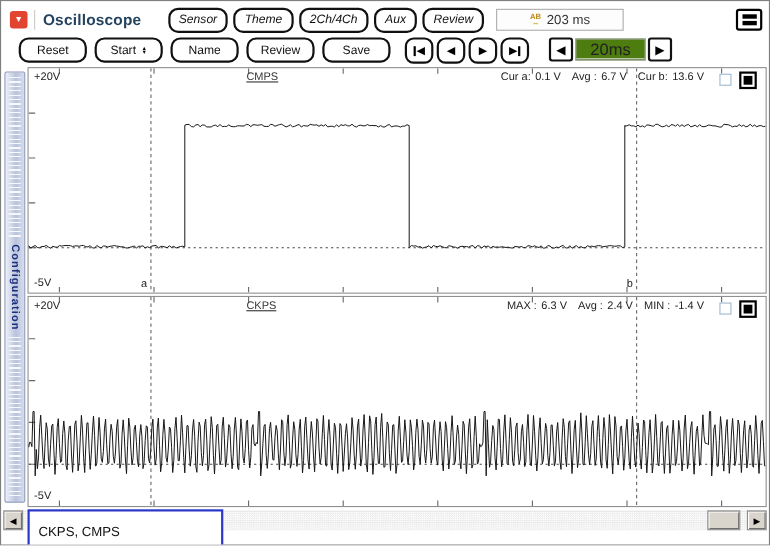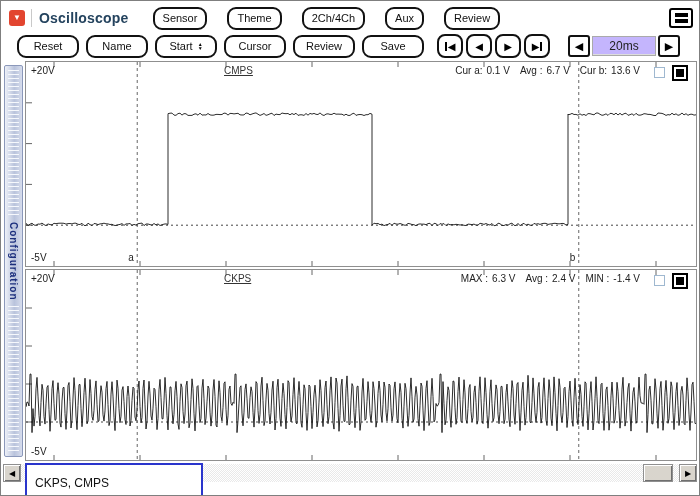--- a/index.html
+++ b/index.html
@@ -12,40 +12,40 @@
   
   .titlebar{position:absolute;left:8px;top:5px;right:6px;height:24px;display:flex;align-items:center;}
   .appicon{width:16px;height:16px;border-radius:3px;background:#e2452f;display:flex;align-items:center;justify-content:center;color:#fff;font-size:8px;line-height:8px;}
   .tb-divider{width:1px;height:18px;background:#c9c9c9;margin:0 7px 0 6px;}
   .apptitle{font-size:14px;font-weight:bold;color:#24435e;margin-right:24px;letter-spacing:.2px;}
   .btn{
     height:23px;border:2px solid #111;border-radius:9px;background:#fff;
     display:flex;align-items:center;justify-content:center;
     font-size:11px;color:#111;padding:0 8px;cursor:default;white-space:nowrap;
   }
-  .titlebar .btn{margin-right:20px;}
+  .titlebar .btn{margin-right:5px;font-style:italic;}
   .timebox{margin-left:6px;width:116px;height:20px;border:1px solid #adadad;background:#fdfdfd;display:flex;align-items:center;justify-content:center;gap:5px;}
   .abicon{display:flex;flex-direction:column;align-items:center;color:#c08a12;font-weight:bold;}
   .abicon .ab-top{font-size:7px;line-height:7px;}
   .abicon .ab-bot{font-size:7px;line-height:5px;}
   .timeval{font-size:12px;color:#333;}
   .tb-spacer{flex:1;}
   .menuicon{width:24px;height:20px;border:2px solid #000;border-radius:3px;background:#fff;display:flex;flex-direction:column;align-items:center;justify-content:center;gap:2px;}
   .menuicon i{display:block;width:13px;height:4px;background:#000;}
   
-  .toolbar2{position:absolute;left:16px;top:33px;right:6px;height:24px;display:flex;align-items:center;}
+  .toolbar2{position:absolute;left:16px;top:33px;right:6px;height:24px;display:flex;align-items:flex-start;}
   .toolbar2 .btn{width:62px;margin-right:7px;padding:0 4px;}
   .btn .spinner{display:flex;flex-direction:column;align-items:center;margin-left:5px;color:#000;}
   .btn .spinner span{font-size:5px;line-height:4px;}
   .navgroup{display:flex;gap:3px;margin-left:6px;}
   .navbtn{width:26px;height:24px;border:2px solid #111;border-radius:8px;background:#fff;display:flex;align-items:center;justify-content:center;font-size:10px;color:#000;gap:1px;padding:0;}
   .navbar-bar{display:inline-block;width:2px;height:9px;background:#000;}
   .timebase{display:flex;align-items:center;margin-left:18px;gap:2px;}
   .tb-arrow{width:22px;height:22px;border:2px solid #111;border-radius:3px;background:#fff;display:flex;align-items:center;justify-content:center;font-size:11px;color:#000;}
-  .tb-value{width:64px;height:20px;border:1px solid #aaa;background:#c4b5fd;display:flex;align-items:center;justify-content:center;font-size:12px;color:#222;box-shadow:inset 0 -1px 0 #ddd;}
+  .tb-value{width:64px;height:20px;border:1px solid #aaa;background:#4d7c0f;display:flex;align-items:center;justify-content:center;font-size:15px;color:#222;box-shadow:inset 0 -1px 0 #ddd;}
   
   .sidebar{
     position:absolute;left:3px;top:64px;width:19px;height:392px;
     background:linear-gradient(to right,#eef1f8,#b9c3dc 55%,#d7dded);
     border:1px solid #8b98ba;border-radius:2px;
     display:flex;flex-direction:column;align-items:center;justify-content:center;
   }
   .sidebar .grip{width:11px;flex:1;background:repeating-linear-gradient(to bottom,#f6f8fc 0 1px,rgba(0,0,0,0) 1px 4px);margin:4px 0;}
   .sidebar .vlabel{writing-mode:vertical-rl;font-size:10px;font-weight:bold;color:#1c2f7d;letter-spacing:1px;padding:2px 0;}
   
@@ -95,38 +95,44 @@
     <div class="appicon">
         <span>▼</span>
       </div>
     <div class="tb-divider"></div>
     <div class="apptitle">Oscilloscope</div>
     <button class="btn">Sensor</button>
     <button class="btn">Theme</button>
     <button class="btn">2Ch/4Ch</button>
     <button class="btn">Aux</button>
     <button class="btn">Review</button>
+    <div class="timebox">
+      <span class="abicon">
+        <span class="ab-top">AB</span>
+        <span class="ab-bot">↔</span>
+      </span>
+      <span class="timeval">203 ms</span>
+    </div>
     <div class="tb-spacer"></div>
     <div class="menuicon">
         <i></i>
         <i></i>
       </div>
   </div>
 
   <div class="toolbar2">
     <button class="btn">Reset</button>
-    <button class="btn">Name</button>
     <button class="btn">
       <span>Start</span>
       <span class="spinner">
         <span>▲</span>
         <span>▼</span>
       </span>
     </button>
-    <button class="btn">Cursor</button>
+    <button class="btn">Name</button>
     <button class="btn">Review</button>
     <button class="btn">Save</button>
     <div class="navgroup">
       <button class="navbtn">
           <span class="navbar-bar"></span>
           <span>◀</span>
         </button>
       <button class="navbtn">
           <span>◀</span>
         </button>

